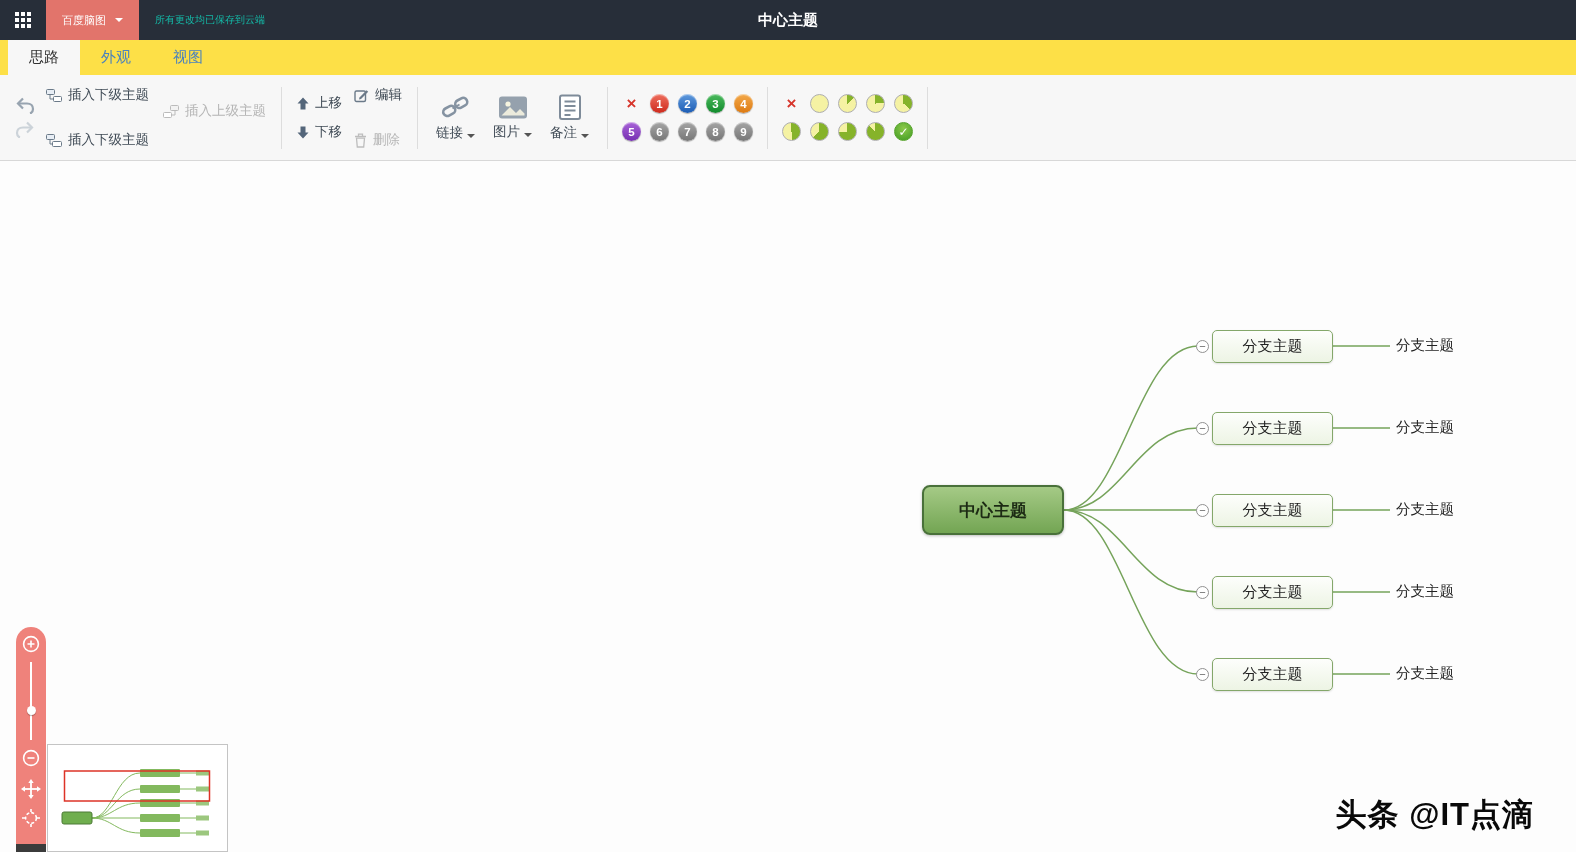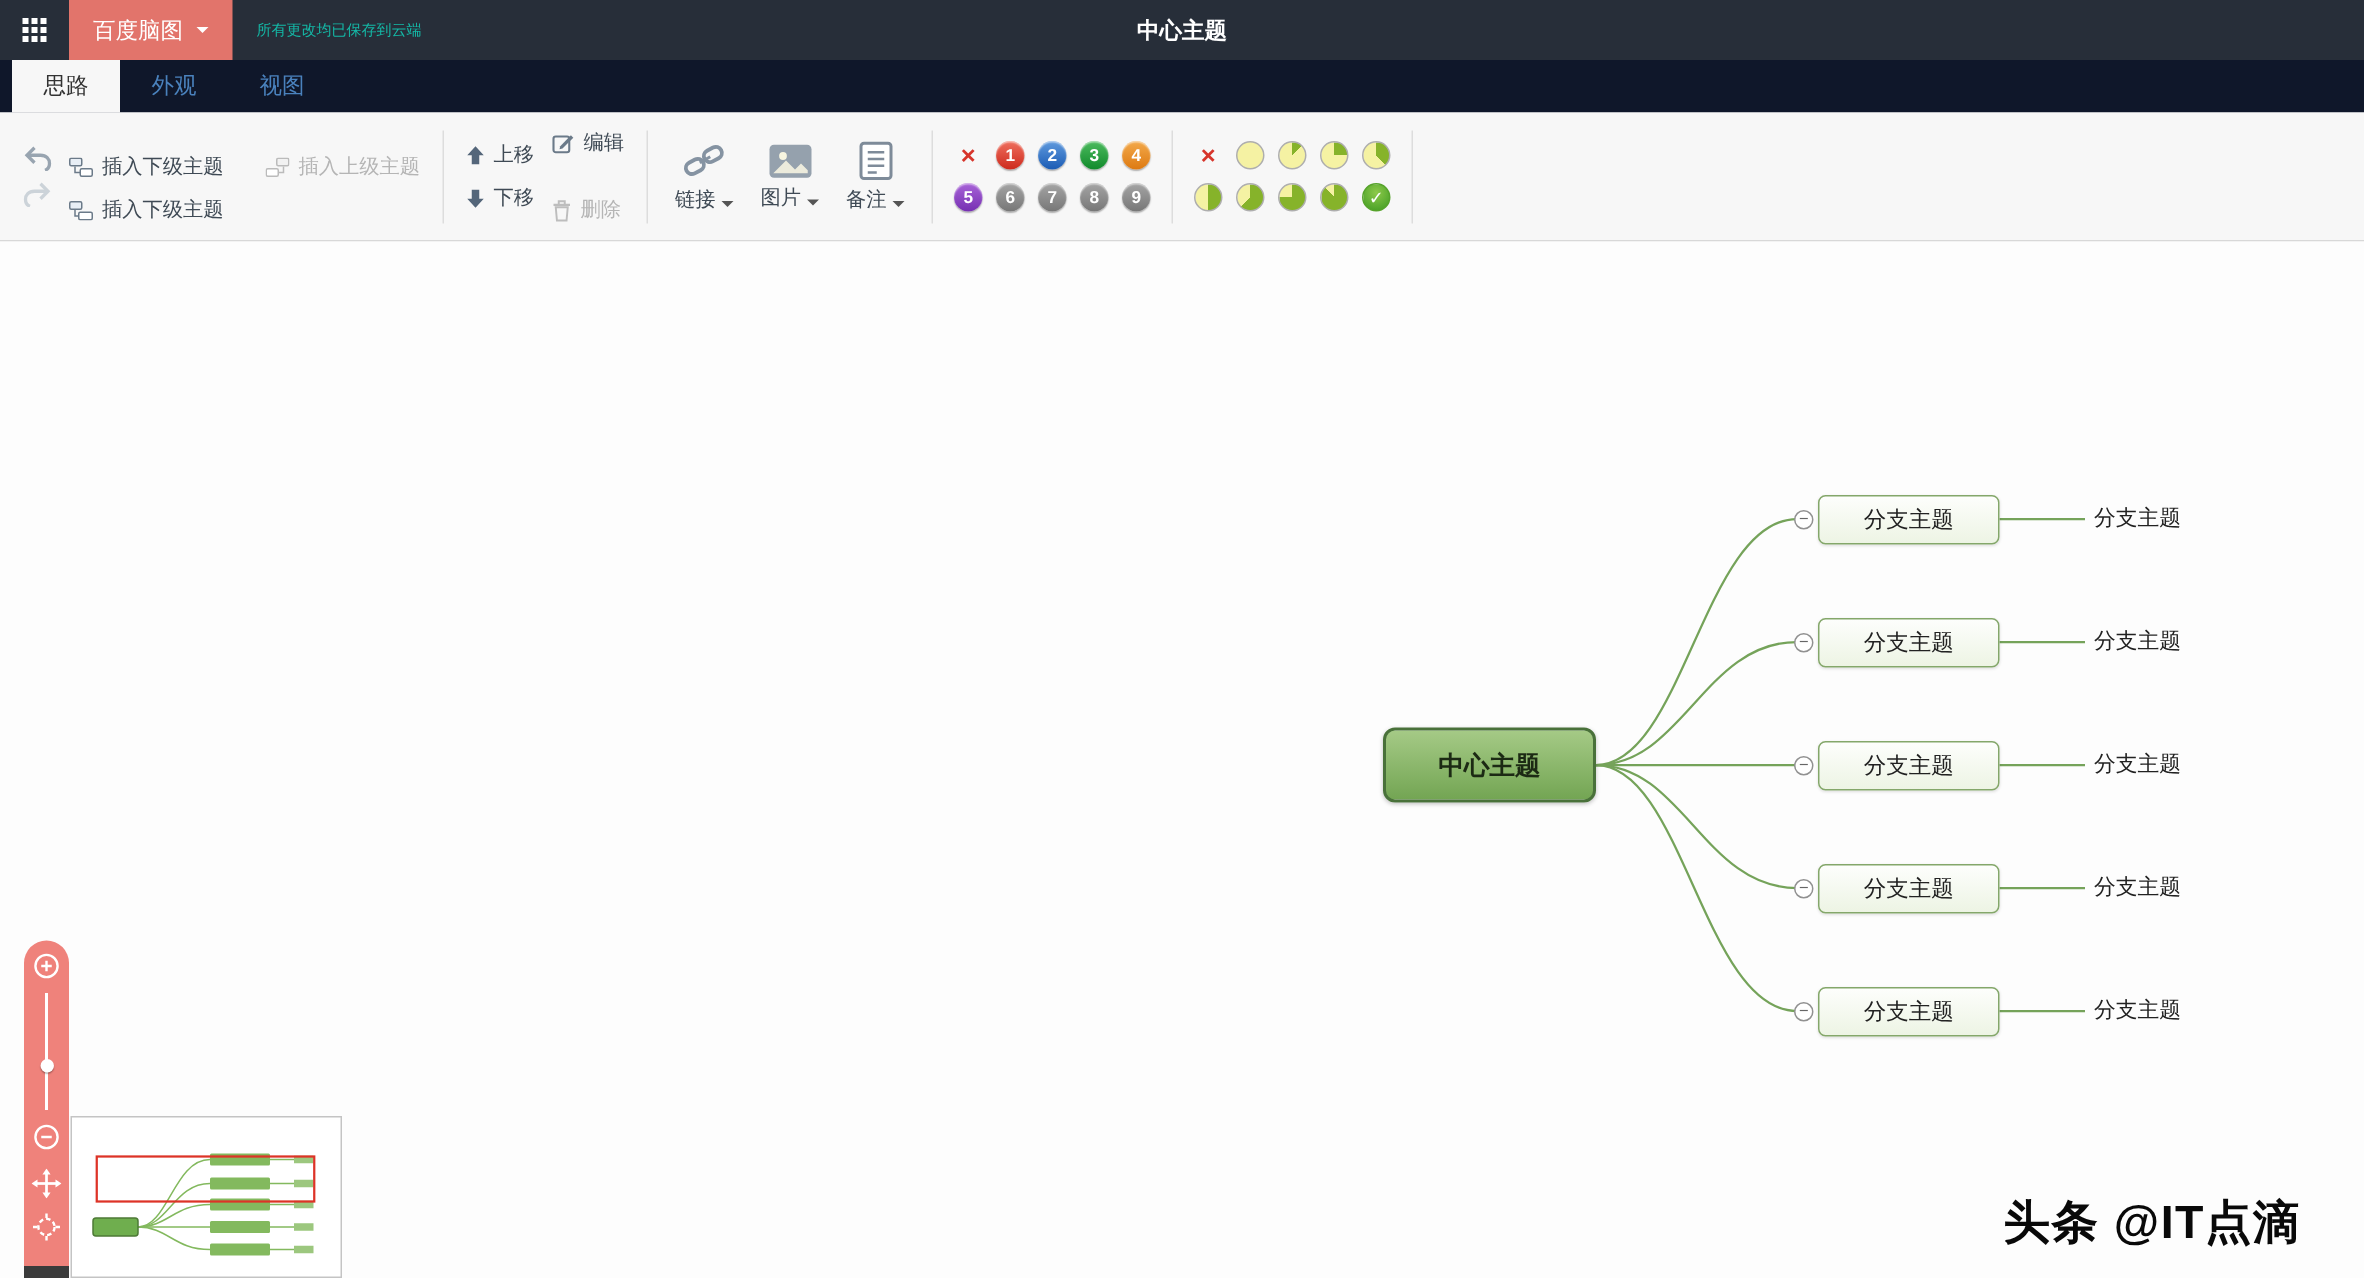--- a/index.html
+++ b/index.html
@@ -6,37 +6,37 @@
   html,body { width:1576px; height:854px; overflow:hidden;
     font-family:"Liberation Sans","DejaVu Sans",sans-serif; background:#fff; }
 
   
   .topbar { position:relative; height:40px; background:#272e39; display:flex; align-items:center; }
   .grid-btn { width:46px; height:40px; display:flex; align-items:center; justify-content:center;
     background:none; border:none; cursor:pointer; }
   .grid-ico { display:grid; grid-template-columns:repeat(3,4px); grid-auto-rows:4px; gap:2px; }
   .grid-ico i { background:#fff; display:block; }
   .app-menu { height:40px; background:#e2746b; color:#fff; display:flex; align-items:center;
-    gap:9px; padding:0 16px; font-size:15px; cursor:pointer; }
+    gap:9px; padding:0 16px; font-size:11px; cursor:pointer; }
   .caret-w { width:0; height:0; border:4px solid transparent; border-top-color:#fff; margin-top:4px; }
   .save-status { color:#14b8a6; font-size:10px; margin-left:16px; }
   .doc-title { position:absolute; left:50%; transform:translateX(-50%); color:#fff;
     font-size:15px; font-weight:bold; }
 
   
-  .tabbar { height:35px; background:#0f172a; display:flex; align-items:stretch; padding-left:8px; }
+  .tabbar { height:35px; background:#fde047; display:flex; align-items:stretch; padding-left:8px; }
   .tab { padding:0 21px; display:flex; align-items:center; font-size:15px; color:#4a82bd; cursor:pointer; }
   .tab.active { background:#f7f7f7; color:#333; }
 
   
   .toolbar { height:86px; background:#f7f7f7; border-bottom:1px solid #d8d8d8;
     display:flex; align-items:center; padding:0 10px; }
   .tb-sep { width:1px; height:62px; background:#ddd; margin:0 9px; flex:none; }
   .tb-col { display:flex; flex-direction:column; justify-content:center; gap:5px; }
-  .tb-row { display:flex; align-items:flex-end; gap:16px; }
+  .tb-row { display:flex; align-items:flex-start; gap:2px; }
   .tb-btn { display:flex; align-items:center; gap:6px; border:none; background:none; padding:3px 6px;
     font-size:13.5px; color:#3f4a55; cursor:pointer; font-family:inherit; white-space:nowrap; }
   .tb-btn.disabled { color:#b5b5b5;margin-top:16px; }
   .icon-btn { border:none; background:none; cursor:pointer; padding:1px 4px; line-height:0; }
   .flip { transform:scaleX(-1); }
   .big-btn { display:flex; flex-direction:column; align-items:center; gap:3px; border:none; background:none;
     padding:2px 9px; font-size:13.5px; color:#3f4a55; cursor:pointer; font-family:inherit; }
   .big-label { display:flex; align-items:flex-end; gap:4px; }
   .caret-d { width:0; height:0; border:4px solid transparent; border-top-color:#555; margin-top:4px; }
 

